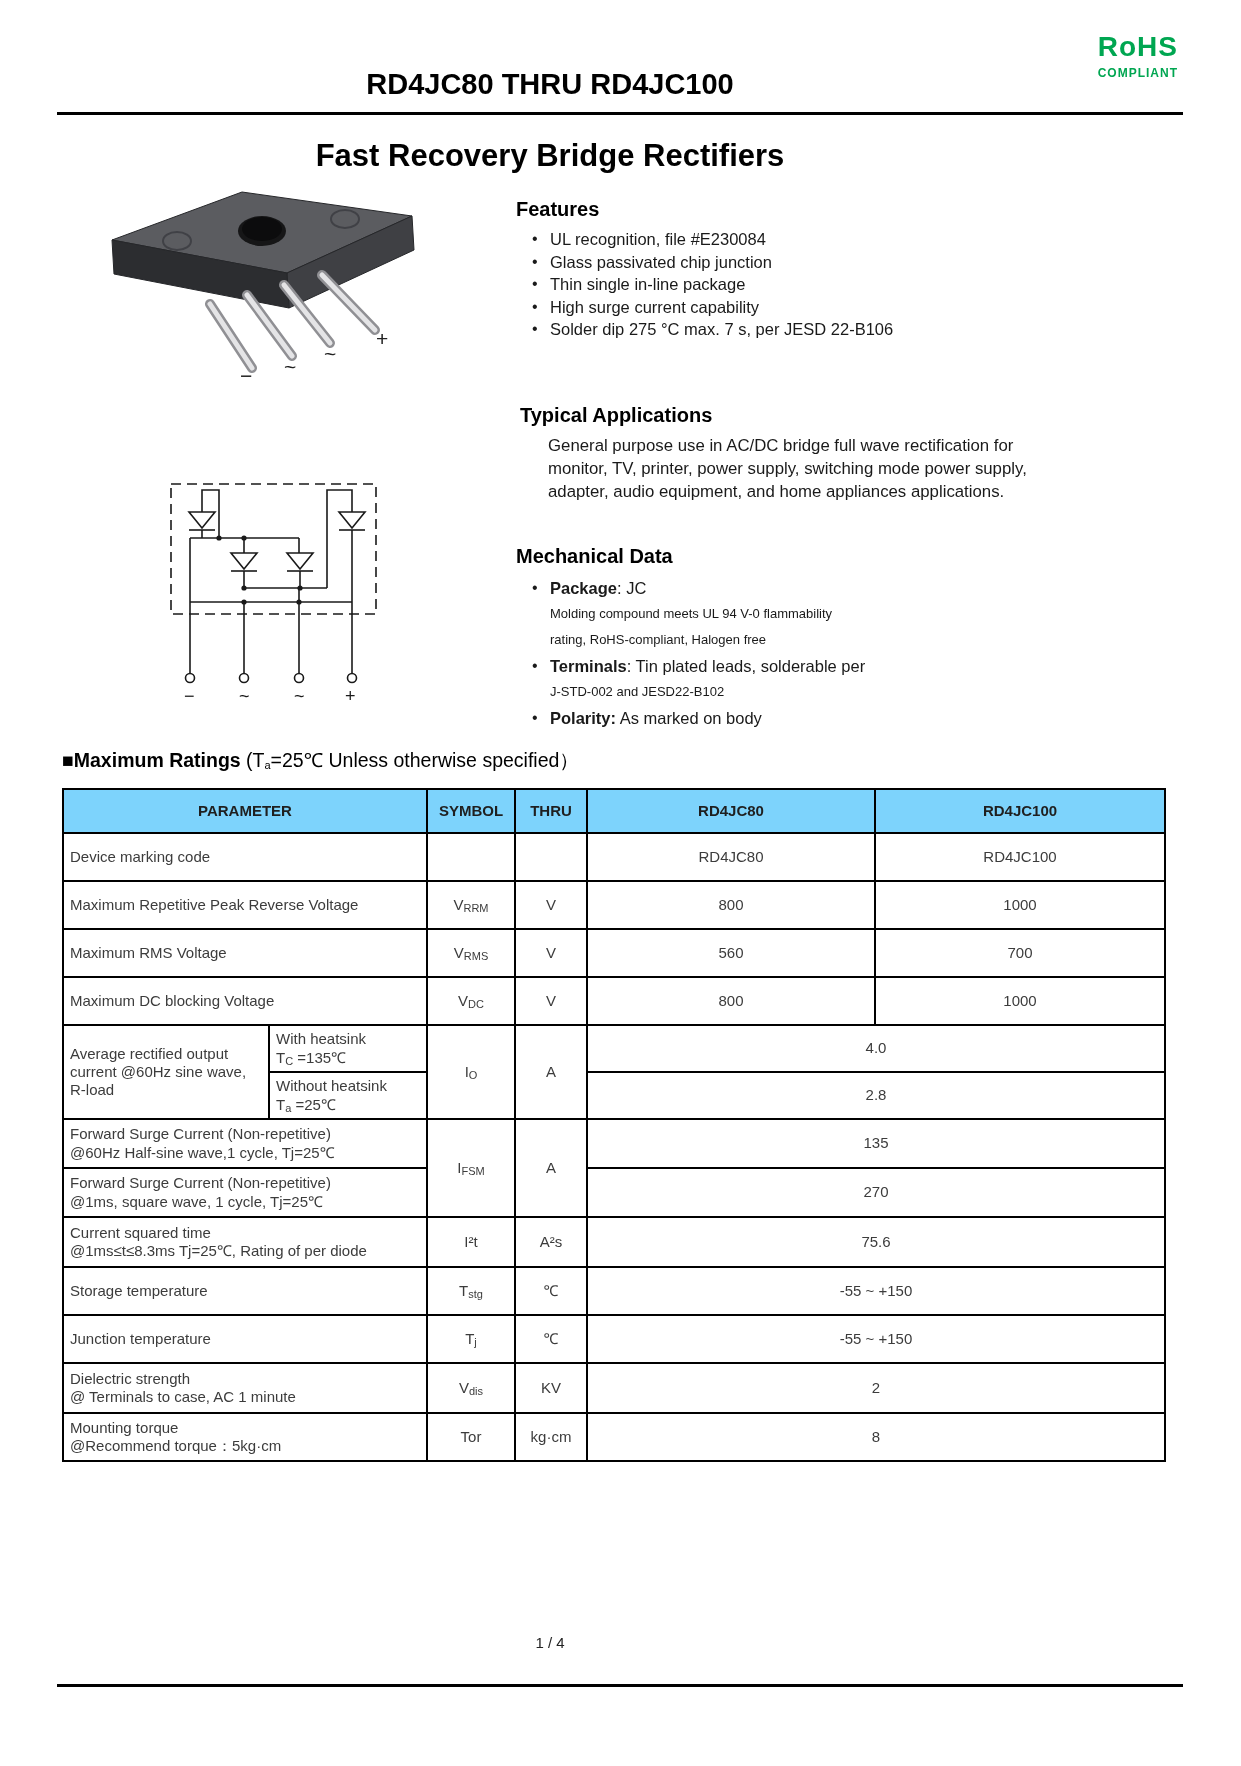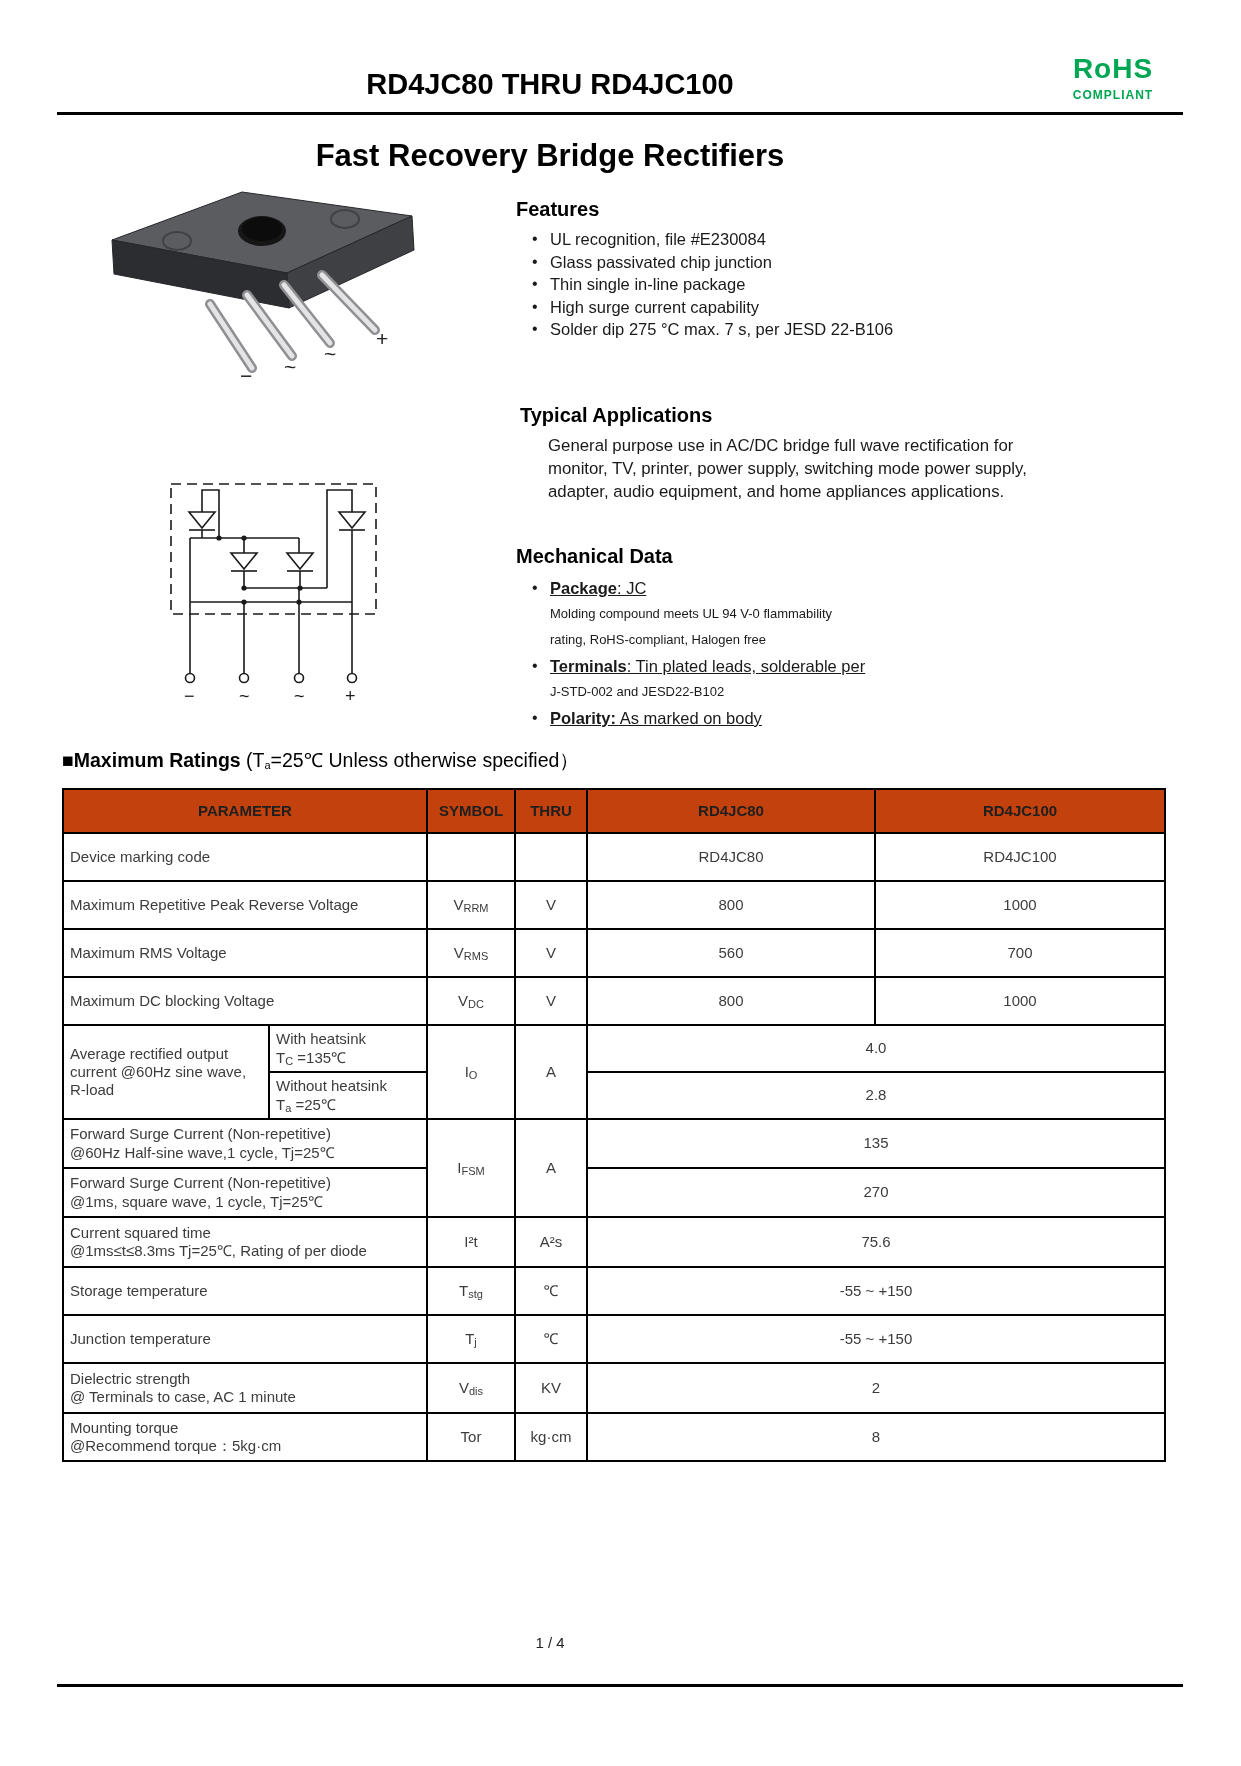--- a/index.html
+++ b/index.html
@@ -1,45 +1,45 @@
 <!DOCTYPE html>
 <html><head>
 <meta charset="utf-8">
 <style>
   html,body{margin:0;padding:0;background:#fff;}
   #page{position:relative;width:1241px;height:1725px;background:#ffffff;
         font-family:"Liberation Sans",sans-serif;color:#111;overflow:hidden;}
   .abs{position:absolute;}
   
   .doc-head-title{left:0;top:68px;width:1100px;text-align:center;font-size:29px;font-weight:bold;color:#000;}
-  .rohs-box{left:1048px;top:53px;width:130px;text-align:center;}
+  .rohs-box{left:1048px;top:31px;width:130px;text-align:right;}
   .rohs-main{font-size:28px;font-weight:bold;letter-spacing:1px;}
   .rohs-sub{font-size:12px;font-weight:bold;letter-spacing:1px;margin-top:3px;}
   .hr1{left:57px;top:112px;width:1126px;height:3px;background:#000;}
   .doc-title{left:0;top:138px;width:1100px;text-align:center;font-size:31px;font-weight:bold;color:#000;}
   
   .sec-head{font-size:20px;font-weight:bold;color:#000;}
   .feat-block{left:516px;top:198px;width:620px;}
   .bullet-row{position:relative;padding-left:34px;font-size:16.5px;line-height:22.5px;color:#1a1a1a;}
   .bullet-row::before{content:"•";position:absolute;left:16px;font-size:16px;}
   .feat-list{margin-top:7px;}
   .app-block{left:520px;top:404px;width:640px;}
   .app-lines{margin-top:8px;padding-left:28px;font-size:16.8px;line-height:22.8px;color:#1a1a1a;}
   .mech-block{left:516px;top:545px;width:620px;}
   .mech-list{margin-top:7px;}
-  .md-row{position:relative;padding-left:34px;font-size:16.5px;line-height:26px;color:#1a1a1a;text-decoration:underline;}
+  .md-row{position:relative;padding-left:34px;font-size:16.5px;line-height:26px;color:#1a1a1a;}
   .md-row::before{content:"•";position:absolute;left:16px;font-size:16px;}
   .md-extra{padding-left:34px;font-size:13px;line-height:26px;color:#1a1a1a;}
   
   .ratings-head{left:62px;top:746px;width:1100px;font-size:19.5px;color:#000;}
   .ratings-head b{font-weight:bold;}
   table.rt{border-collapse:collapse;table-layout:fixed;background:#fff;}
   table.rt th,table.rt td{border:2px solid #000;padding:1px 6px;vertical-align:middle;
       font-size:15px;line-height:1.22;color:#3c3c3c;overflow:hidden;}
-  table.rt th{background:#c2410c;color:#1f1f1f;font-weight:bold;text-align:center;}
+  table.rt th{background:#7dd3fc;color:#1f1f1f;font-weight:bold;text-align:center;}
   table.rt td.cc{text-align:center;}
   table.rt td.cl{text-align:left;}
   sub{font-size:11px;vertical-align:-2px;line-height:0;}
   .tbl-wrap{left:62px;top:788px;}
   
   .footer-page{left:0;top:1634px;width:1100px;text-align:center;font-size:15px;color:#222;}
   .hr2{left:57px;top:1684px;width:1126px;height:3px;background:#000;}
   svg text{font-family:"Liberation Sans",sans-serif;}
 </style>
 </head>

